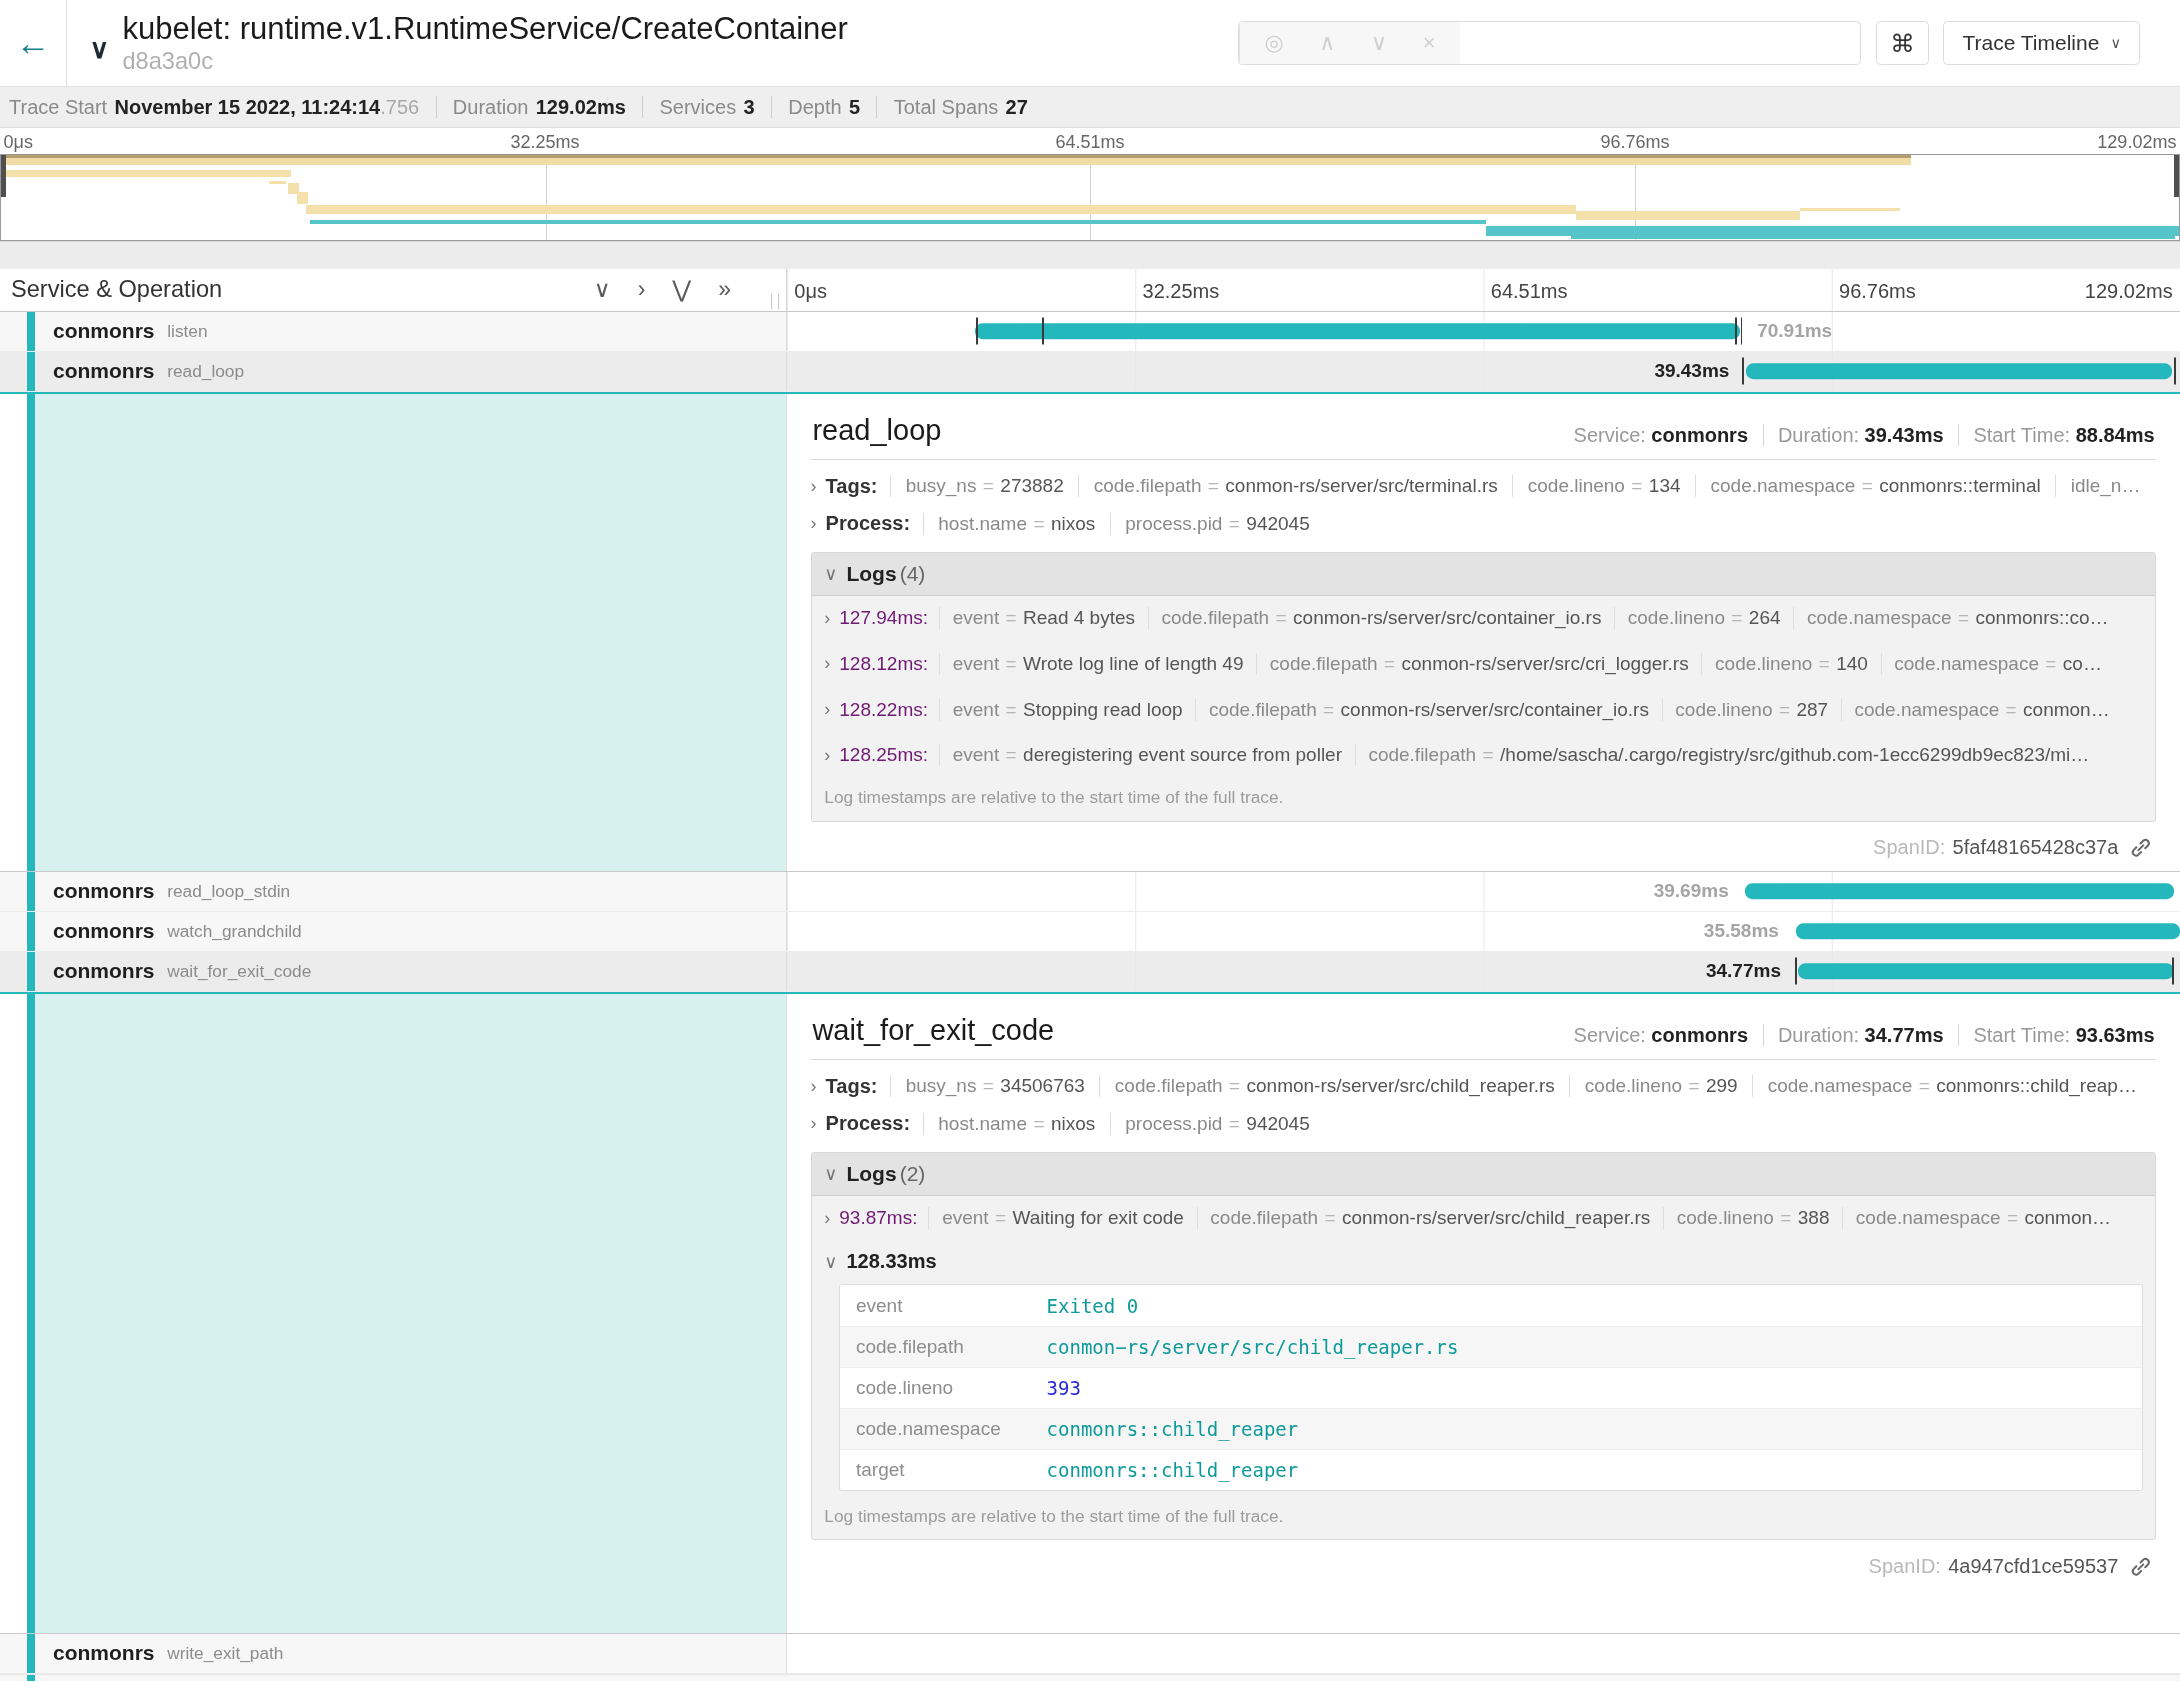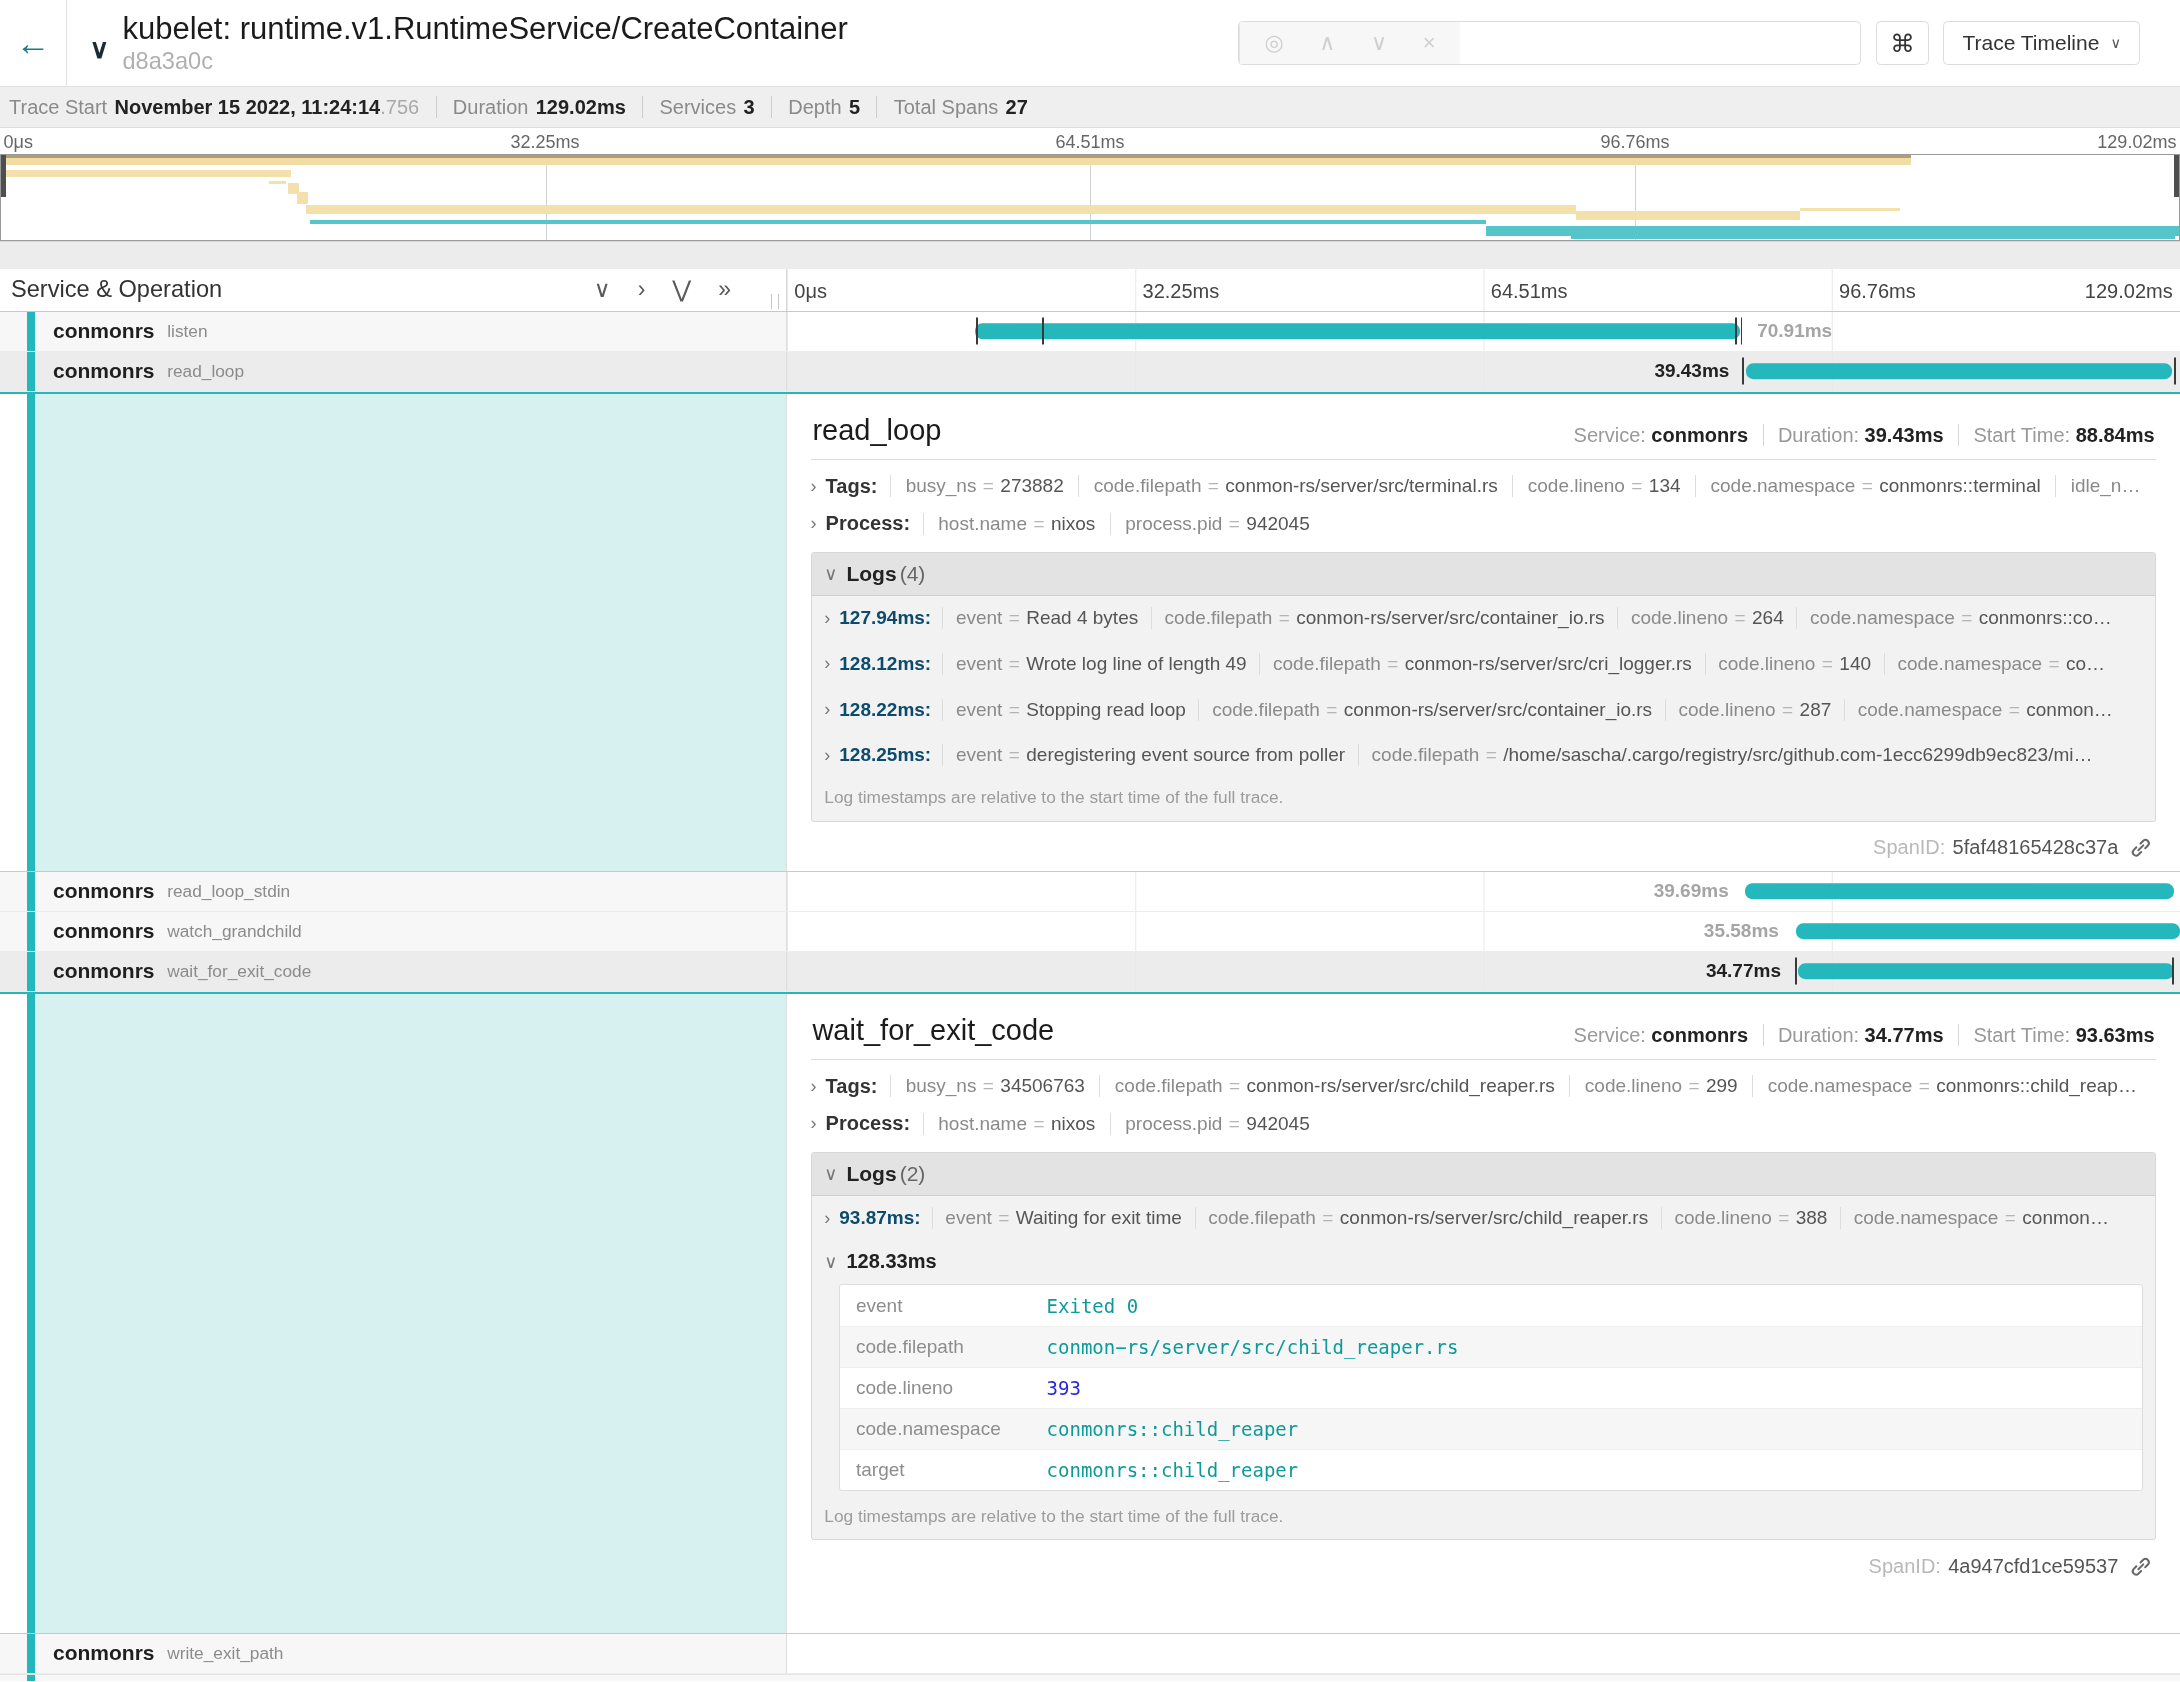--- a/index.html
+++ b/index.html
@@ -107,21 +107,21 @@
   .tag{display:inline-flex;align-items:center;padding:0 14.5px;border-left:0.9px solid #ddd;color:#777;}
   .tag:first-of-type{border-left:none;padding-left:0;}
   .tk{color:#8a8a8a;} .te{color:#b5b5b5;margin:0 6.4px;} .tv{color:#555;}
   .logsbox{margin-top:16.4px;border:0.9px solid #d8d8d8;border-radius:2.7px;background:#f2f2f2;}
   .logshead{background:#e3e3e3;border-bottom:0.9px solid #cfcfcf;padding:9px 12.7px;font-size:21px;
             display:flex;align-items:center;cursor:pointer;}
   .logshead b{margin-right:3px;color:#222;}
   .logshead .cnt{color:#666;font-weight:400;}
   .logrow{display:flex;align-items:center;padding:11.8px 12.7px;font-size:19px;white-space:nowrap;
           overflow:hidden;cursor:pointer;}
-  .logrow .t{font-weight:700;color:#0c4a6e;margin-right:11px;}
+  .logrow .t{font-weight:400;color:#701a75;margin-right:11px;}
   .fld{display:inline-flex;padding:0 12.7px;border-left:0.9px solid #ddd;color:#777;white-space:nowrap;}
   .fld:first-of-type{border-left:none;}
   .fk{color:#8a8a8a;} .feq{color:#b5b5b5;margin:0 6.4px;} .fv{color:#555;}
   .lognote{color:#9c9c9c;font-size:17.3px;padding:9px 12.7px 12.7px;}
   .exphead{display:flex;align-items:center;font-size:20px;padding:9px 12.7px 11px;cursor:pointer;}
   .exphead b{color:#222;}
   .kvcard{margin:0 12.7px 5.5px 27px;background:#fff;border:0.9px solid #ddd;border-radius:2.7px;overflow:hidden;}
   .trow{display:flex;height:41px;align-items:center;border-top:0.9px solid #eee;font-size:19px;}
   .trow:first-child{border-top:none;}
   .trow:nth-child(even){background:#f6f6f6;}
@@ -538,21 +538,21 @@
           <span class="chev">∨</span>
           <b>Logs</b>
           <span class="cnt">(2)</span>
         </div>
         <div class="logrow">
           <span class="chev">›</span>
           <span class="t">93.87ms:</span>
           <span class="fld">
               <span class="fk">event</span>
               <span class="feq">=</span>
-              <span class="fv">Waiting for exit time</span>
+              <span class="fv">Waiting for exit code</span>
             </span>
           <span class="fld">
               <span class="fk">code.filepath</span>
               <span class="feq">=</span>
               <span class="fv">conmon-rs/server/src/child_reaper.rs</span>
             </span>
           <span class="fld">
               <span class="fk">code.lineno</span>
               <span class="feq">=</span>
               <span class="fv">388</span>

